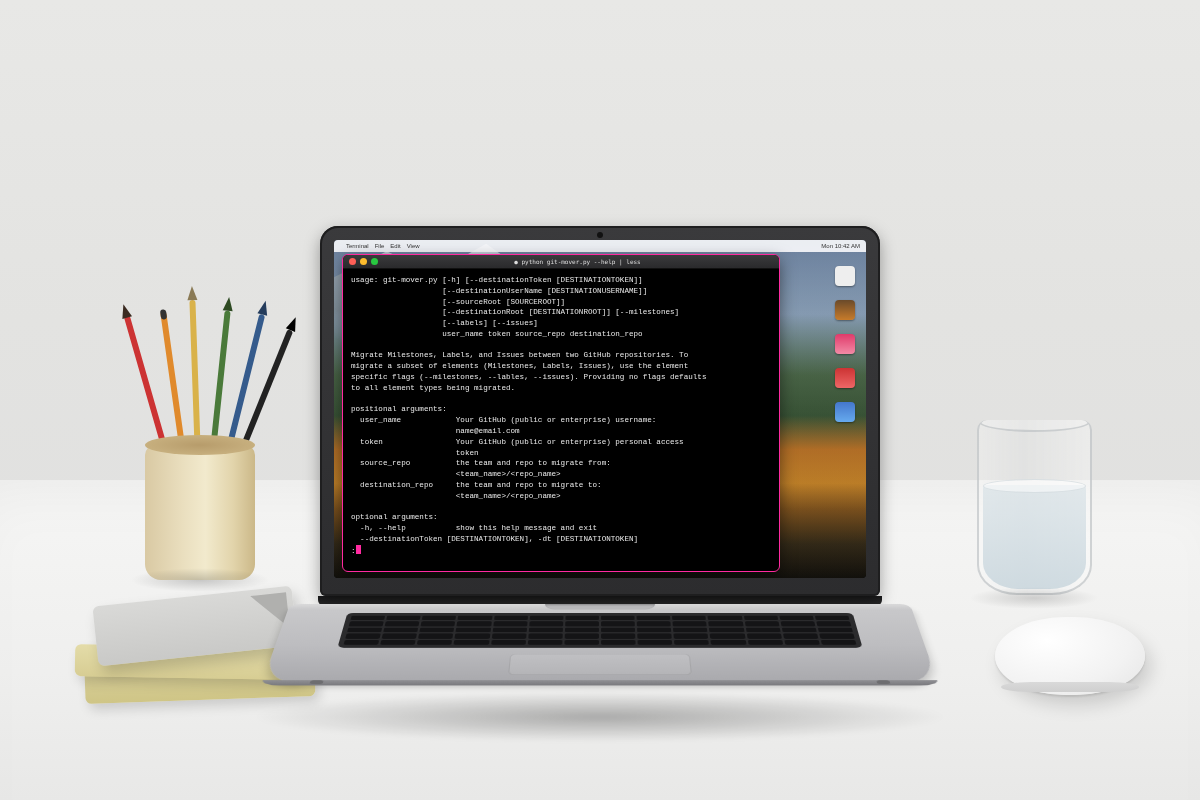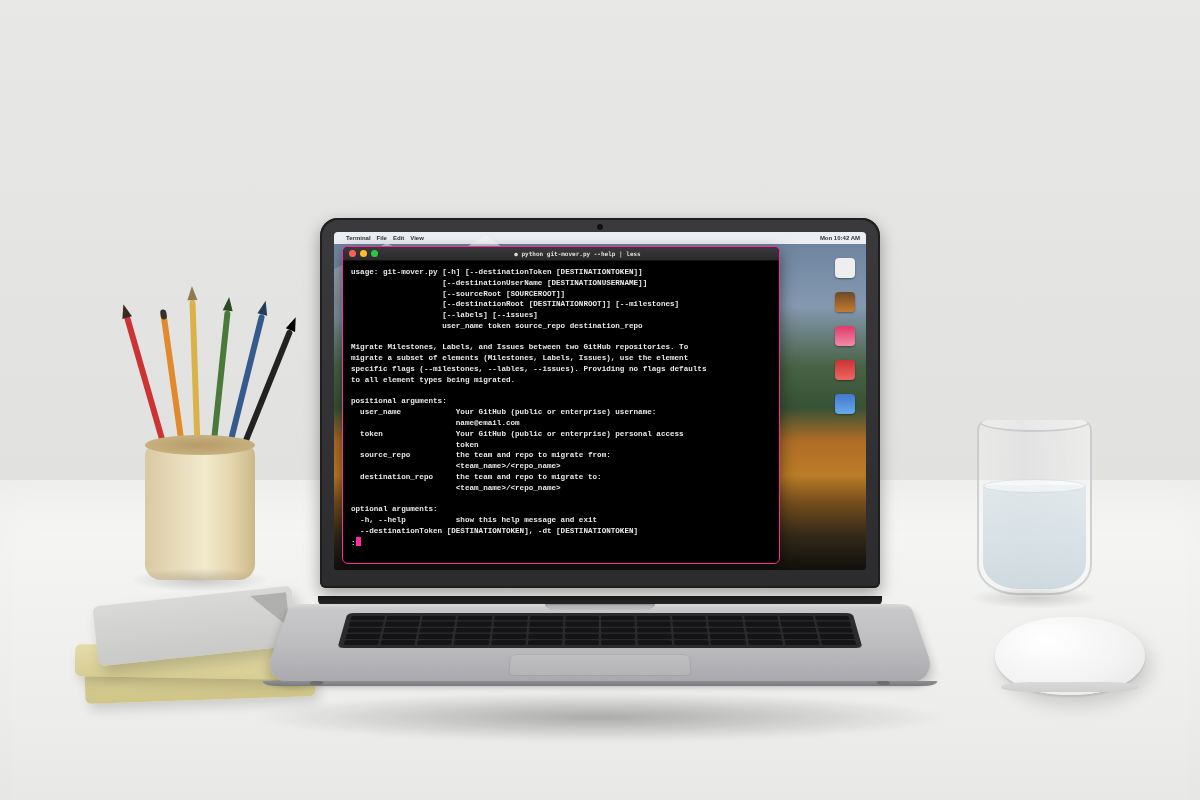--- a/index.html
+++ b/index.html
@@ -67,25 +67,24 @@
   .glass-shadow{position:absolute;bottom:-14px;left:-8px;width:130px;height:22px;background:radial-gradient(ellipse at center, rgba(0,0,0,.15), rgba(0,0,0,0) 70%);border-radius:50%;}
 
   
   .mouse{ position:absolute; right:55px; bottom:105px; width:150px; height:78px; background:radial-gradient(ellipse at 35% 30%, #ffffff, #f2f2f2 60%, #e4e4e4); border-radius:80px/44px; box-shadow: 0 2px 2px rgba(0,0,0,.1), 6px 10px 18px rgba(0,0,0,.15);}
   .mouse::after{content:"";position:absolute;left:6px; right:6px; bottom:3px; height:10px; background:linear-gradient(#d9d9d9,#cfcfcf); border-radius:60px/10px;}
 
   
   .laptop { position:absolute; left:50%; bottom:66px; transform:translateX(-50%); width:620px; perspective:1400px; }
   .lap-shadow{ position:absolute; left:-40px; right:-40px; bottom:-8px; height:50px; background:radial-gradient(ellipse at center, rgba(0,0,0,.28), rgba(0,0,0,0) 70%); border-radius:50%; filter:blur(2px);}
   .lid{
-    position:relative; margin:8px auto; width:560px; height:370px;
+    position:relative; margin:0 auto; width:560px; height:370px;
     background:linear-gradient(#3a3a3c,#2c2c2e);
     border-radius:18px 18px 6px 6px; padding:14px 14px 18px 14px;
     box-shadow: inset 0 0 0 2px #1e1e1f, 0 6px 16px rgba(0,0,0,.35);
-    font-weight: bold;
   }
   .camera{position:absolute;top:6px;left:50%;transform:translateX(-50%);width:6px;height:6px;background:#111;border-radius:50%;box-shadow:0 0 0 1px #3a3a3c;}
   .screen{ position:relative; width:100%; height:100%; background:#000; border-radius:4px; overflow:hidden;}
   .hinge{ height:10px; margin:0 28px; background:linear-gradient(#1a1a1b,#2a2a2b); border-radius:0 0 6px 6px;}
   .base{
     position:relative; height:130px; margin-top:-2px;
     background:linear-gradient(#d9d9da 0%, #c8c8ca 8%, #bdbdc0 55%, #a9a9ad 100%);
     border-radius:10px 10px 26px 26px/10px 10px 40px 40px;
     transform: rotateX(62deg); transform-origin: top center;
     box-shadow: 0 8px 10px rgba(0,0,0,.2);

